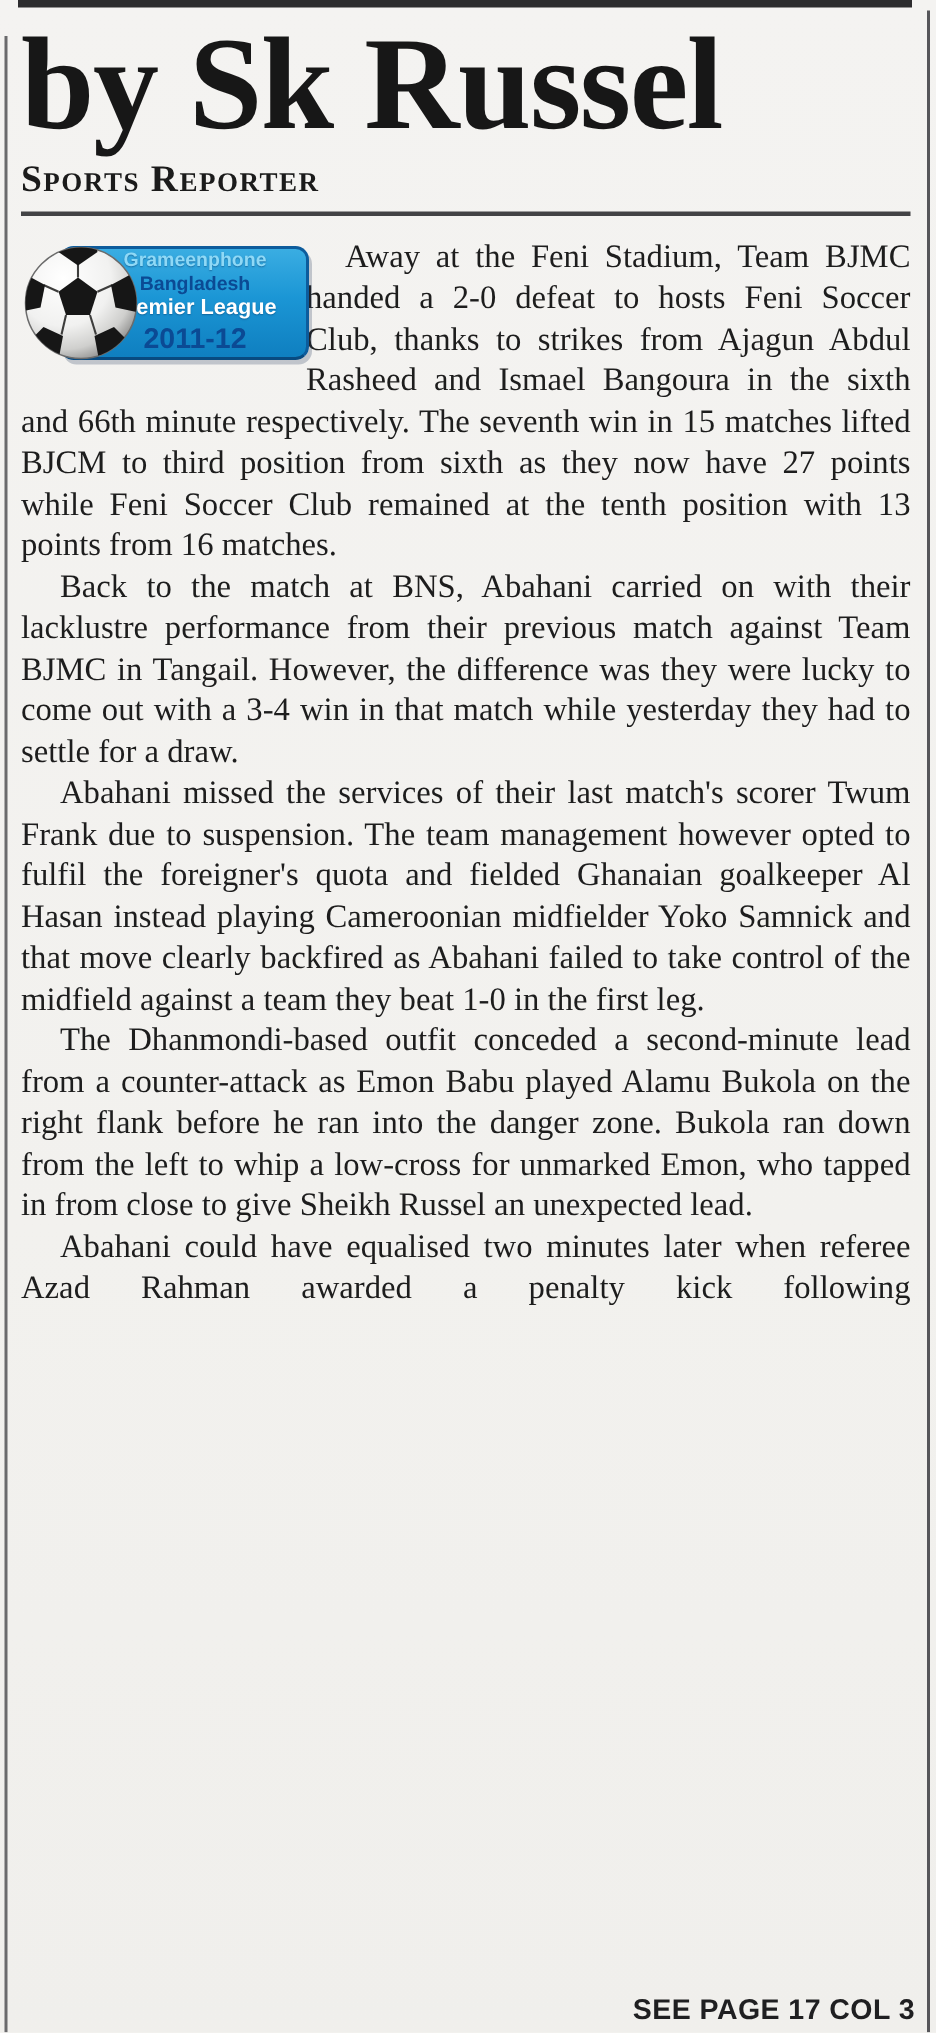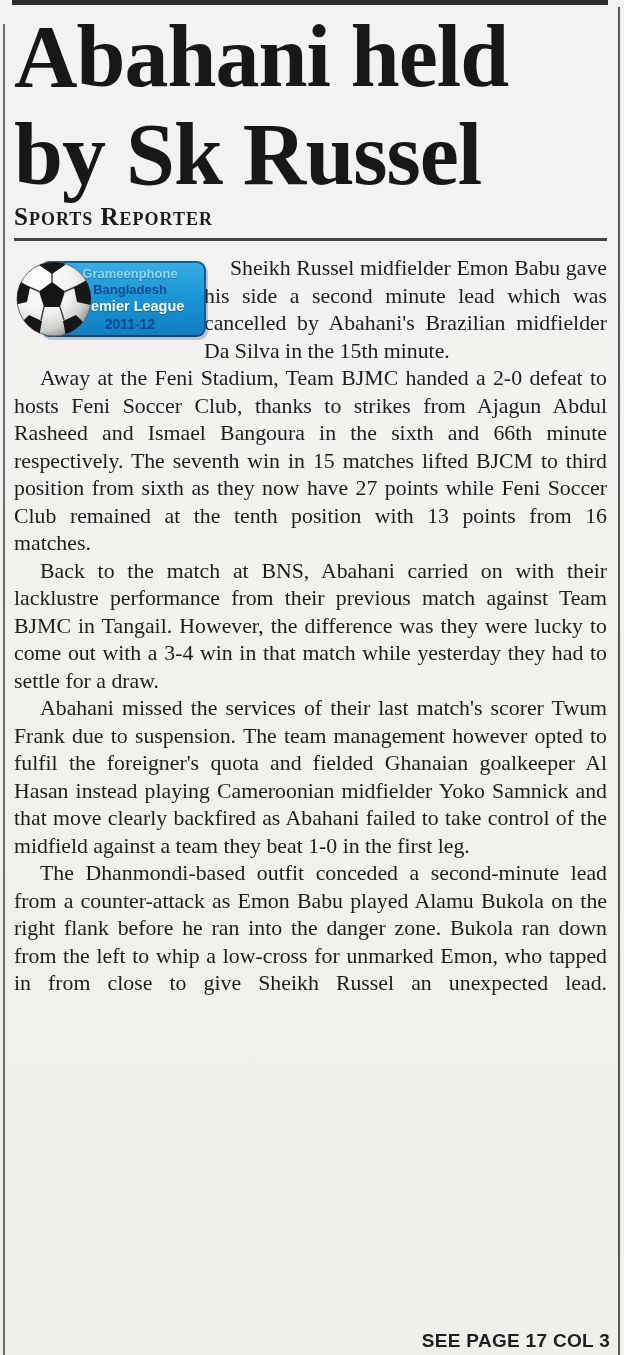--- a/index.html
+++ b/index.html
@@ -84,21 +84,21 @@
     align-items: center; justify-content: center;
     font-family: "Liberation Sans", sans-serif;
     font-weight: bold;
     line-height: 1.22;
     text-align: center;
     padding-left: 14px;
   }
   .logo-l1 { font-size: 13px; color: #8fd9f6; text-shadow: 0 1px 1px rgba(7,60,110,.5); }
   .logo-l2 { font-size: 13px; color: #0b4a94; }
   .logo-l3 { font-size: 14.5px; color: #ffffff; text-shadow: 0 1px 1px rgba(7,60,110,.5); }
-  .logo-l4 { font-size: 14px; color: #0b4a94; }
+  .logo-l4 { font-size: 19px; color: #0b4a94; }
   .ball {
     position: absolute; left: 0; top: 1px;
     width: 80px; height: 80px;
   }
   .footer-note {
     position: absolute; right: 14px; bottom: 3px;
     font-family: "Liberation Sans", sans-serif;
     font-weight: bold;
     font-size: 19px;
     letter-spacing: 0.3px;
@@ -108,21 +108,20 @@
 </head>
 <body>
 
 <div class="page">
   <div class="top-bar"></div>
   <div class="left-rule"></div>
   <div class="right-rule"></div>
 
   <div class="content">
     <h1 class="headline">
-      <span>Abahani held</span>
       <span>by Sk Russel</span>
     </h1>
 
     <div class="byline">Sports Reporter</div>
     <hr class="byline-rule">
 
     <div class="body">
       <div class="logo">
         <div class="logo-plate">
           <div class="logo-l1">Grameenphone</div>
@@ -157,23 +156,23 @@
               <polygon points="60,28 73,21 84,33 77,46 63,43"></polygon>
               <polygon points="49,62 62,56 73,67 66,80 52,78"></polygon>
               <polygon points="28,62 15,56 4,67 11,80 25,78"></polygon>
               <polygon points="16,28 3,21 -8,33 -1,46 13,43"></polygon>
             </g>
           </g>
         </svg>
       </div>
 
       <div id="paras">
-          <p>Sheikh Russel midfielder Emon Babu gave his side a second minute lead which was cancelled by Abahani's Brazilian midfielder Da Silva in the 15th minute.</p>
           <p>Away at the Feni Stadium, Team BJMC handed a 2-0 defeat to hosts Feni Soccer Club, thanks to strikes from Ajagun Abdul Rasheed and Ismael Bangoura in the sixth and 66th minute respectively. The seventh win in 15 matches lifted BJCM to third position from sixth as they now have 27 points while Feni Soccer Club remained at the tenth position with 13 points from 16 matches.</p>
           <p>Back to the match at BNS, Abahani carried on with their lacklustre performance from their previous match against Team BJMC in Tangail. However, the difference was they were lucky to come out with a 3-4 win in that match while yesterday they had to settle for a draw.</p>
           <p>Abahani missed the services of their last match's scorer Twum Frank due to suspension. The team management however opted to fulfil the foreigner's quota and fielded Ghanaian goalkeeper Al Hasan instead playing Cameroonian midfielder Yoko Samnick and that move clearly backfired as Abahani failed to take control of the midfield against a team they beat 1-0 in the first leg.</p>
           <p>The Dhanmondi-based outfit conceded a second-minute lead from a counter-attack as Emon Babu played Alamu Bukola on the right flank before he ran into the danger zone. Bukola ran down from the left to whip a low-cross for unmarked Emon, who tapped in from close to give Sheikh Russel an unexpected lead.</p>
+          <p>Abahani could have equalised two minutes later when referee Azad Rahman awarded a penalty kick following</p>
         </div>
     </div>
   </div>
 
   <div class="footer-note">SEE PAGE 17 COL 3</div>
 </div>
 
 </body></html>

